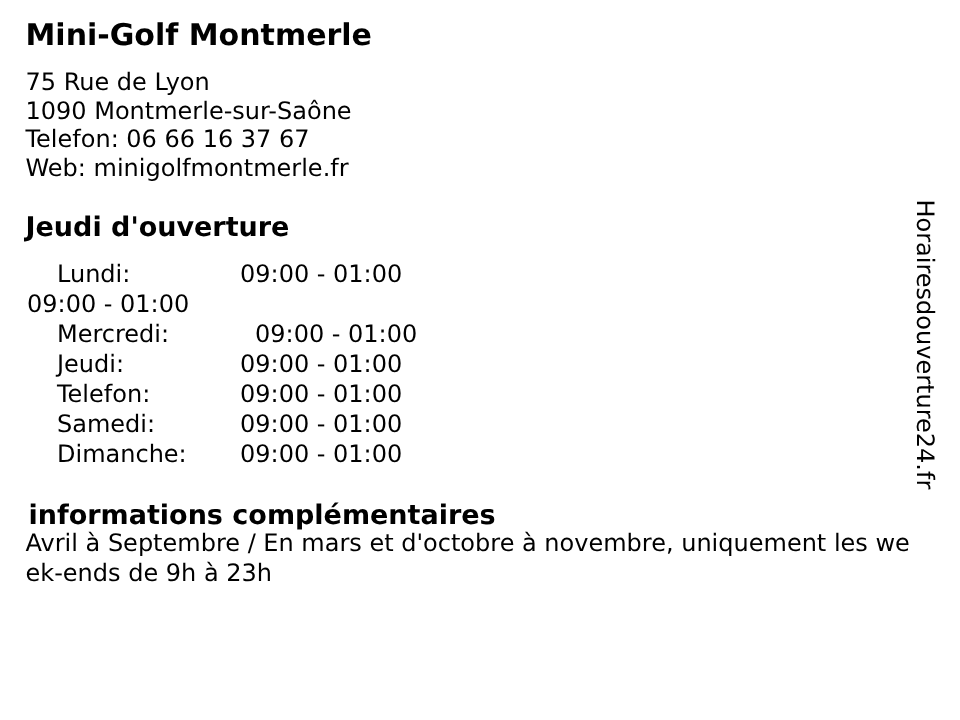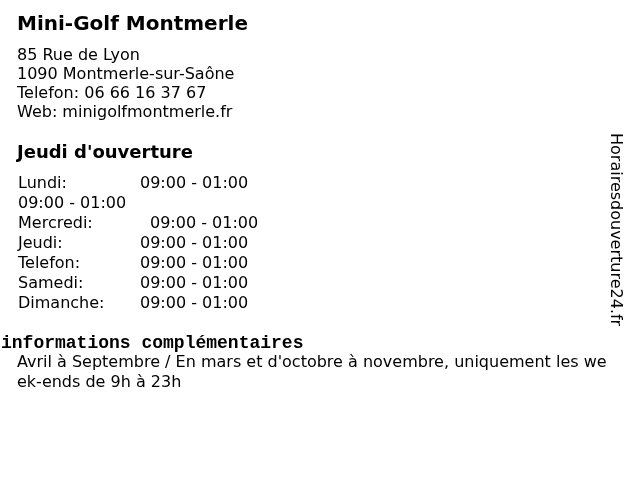--- a/index.html
+++ b/index.html
@@ -34,34 +34,34 @@
     white-space: nowrap;
   }
   .section-heading {
     position: absolute;
     margin: 0;
     font-size: 18px;
     font-weight: bold;
     white-space: nowrap;
   }
   .hours-heading { top: 141px; left: 17px; }
-  .info-heading  { top: 333px; left: 1px; font-family: Liberation Mono, monospace; }
+  .info-heading  { top: 333px; left: 19px; }
   .hours-table {
     position: absolute;
     top: 173px;
     left: 18px;
     font-size: 16px;
   }
   .hours-row {
     display: flex;
     height: 20px;
     line-height: 20px;
     white-space: nowrap;
   }
-  .hours-row .day-label { width: 122px; }
+  .hours-row .day-label { width: 122px; margin-left: 20px; }
   
   .hours-row:nth-child(3) .time-value { padding-left: 10px; }
   .info-text {
     position: absolute;
     top: 352px;
     left: 17px;
     width: 596px;
     margin: 0;
     font-size: 16px;
     line-height: 20px;
@@ -77,21 +77,21 @@
   }
 </style>
 </head>
 <body>
 
 <div class="page">
 
   <h1 class="page-title">Mini-Golf Montmerle</h1>
 
   <div class="address-block">
-    <div>85 Rue de Lyon</div>
+    <div>75 Rue de Lyon</div>
     <div>1090 Montmerle-sur-Saône</div>
     <div>Telefon: 06 66 16 37 67</div>
     <div>Web: minigolfmontmerle.fr</div>
   </div>
 
   <h2 class="section-heading hours-heading">Jeudi d'ouverture</h2>
 
   <div class="hours-table">
     <div class="hours-row">
       <span class="day-label">Lundi:</span>

